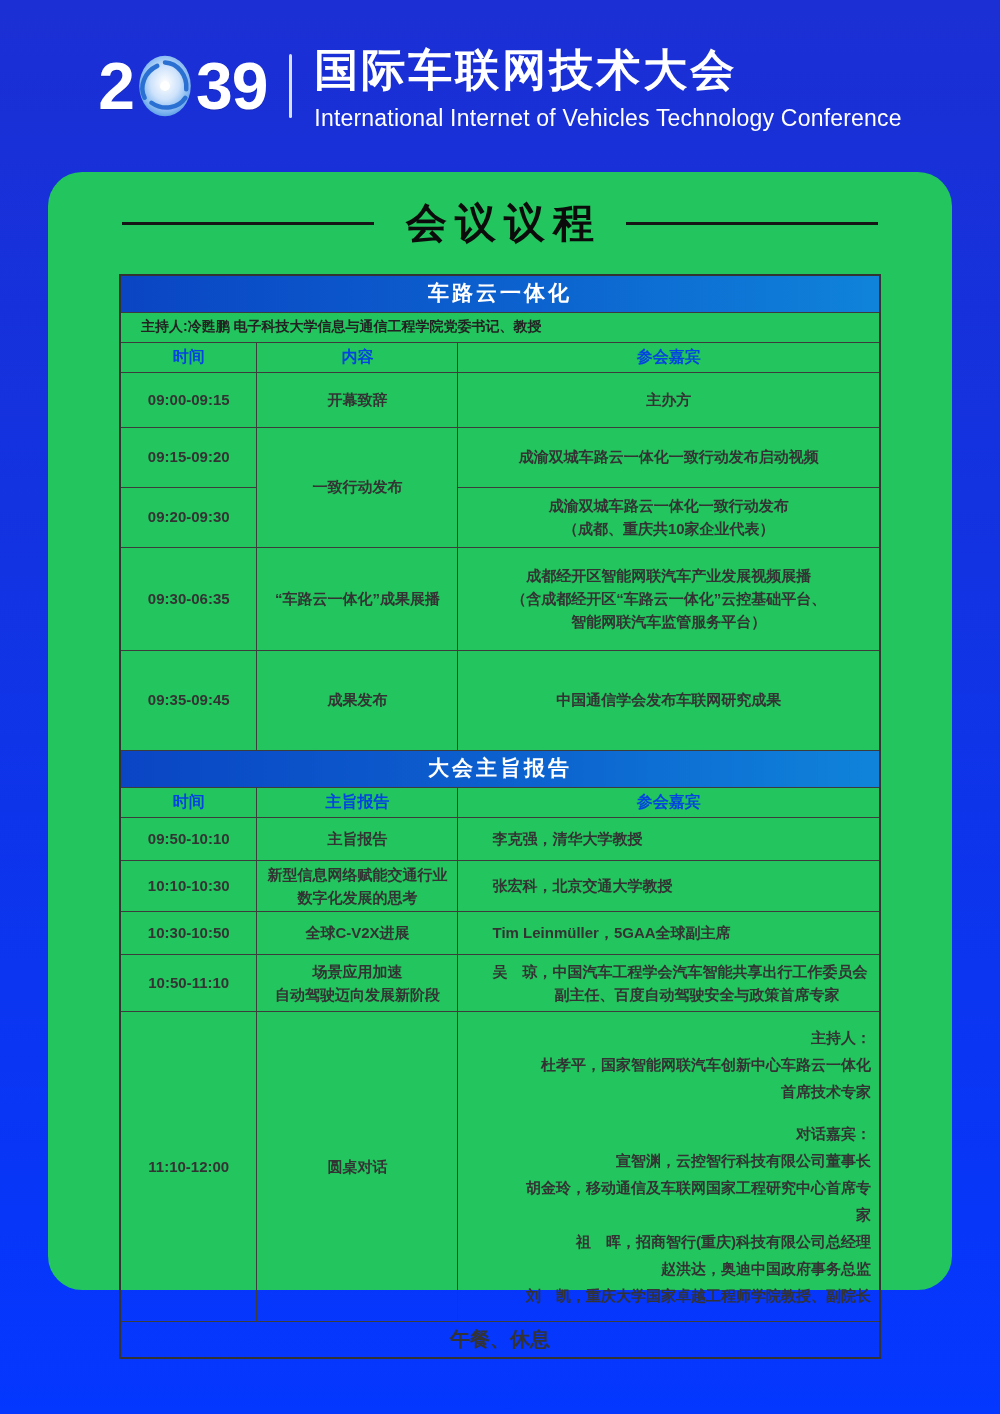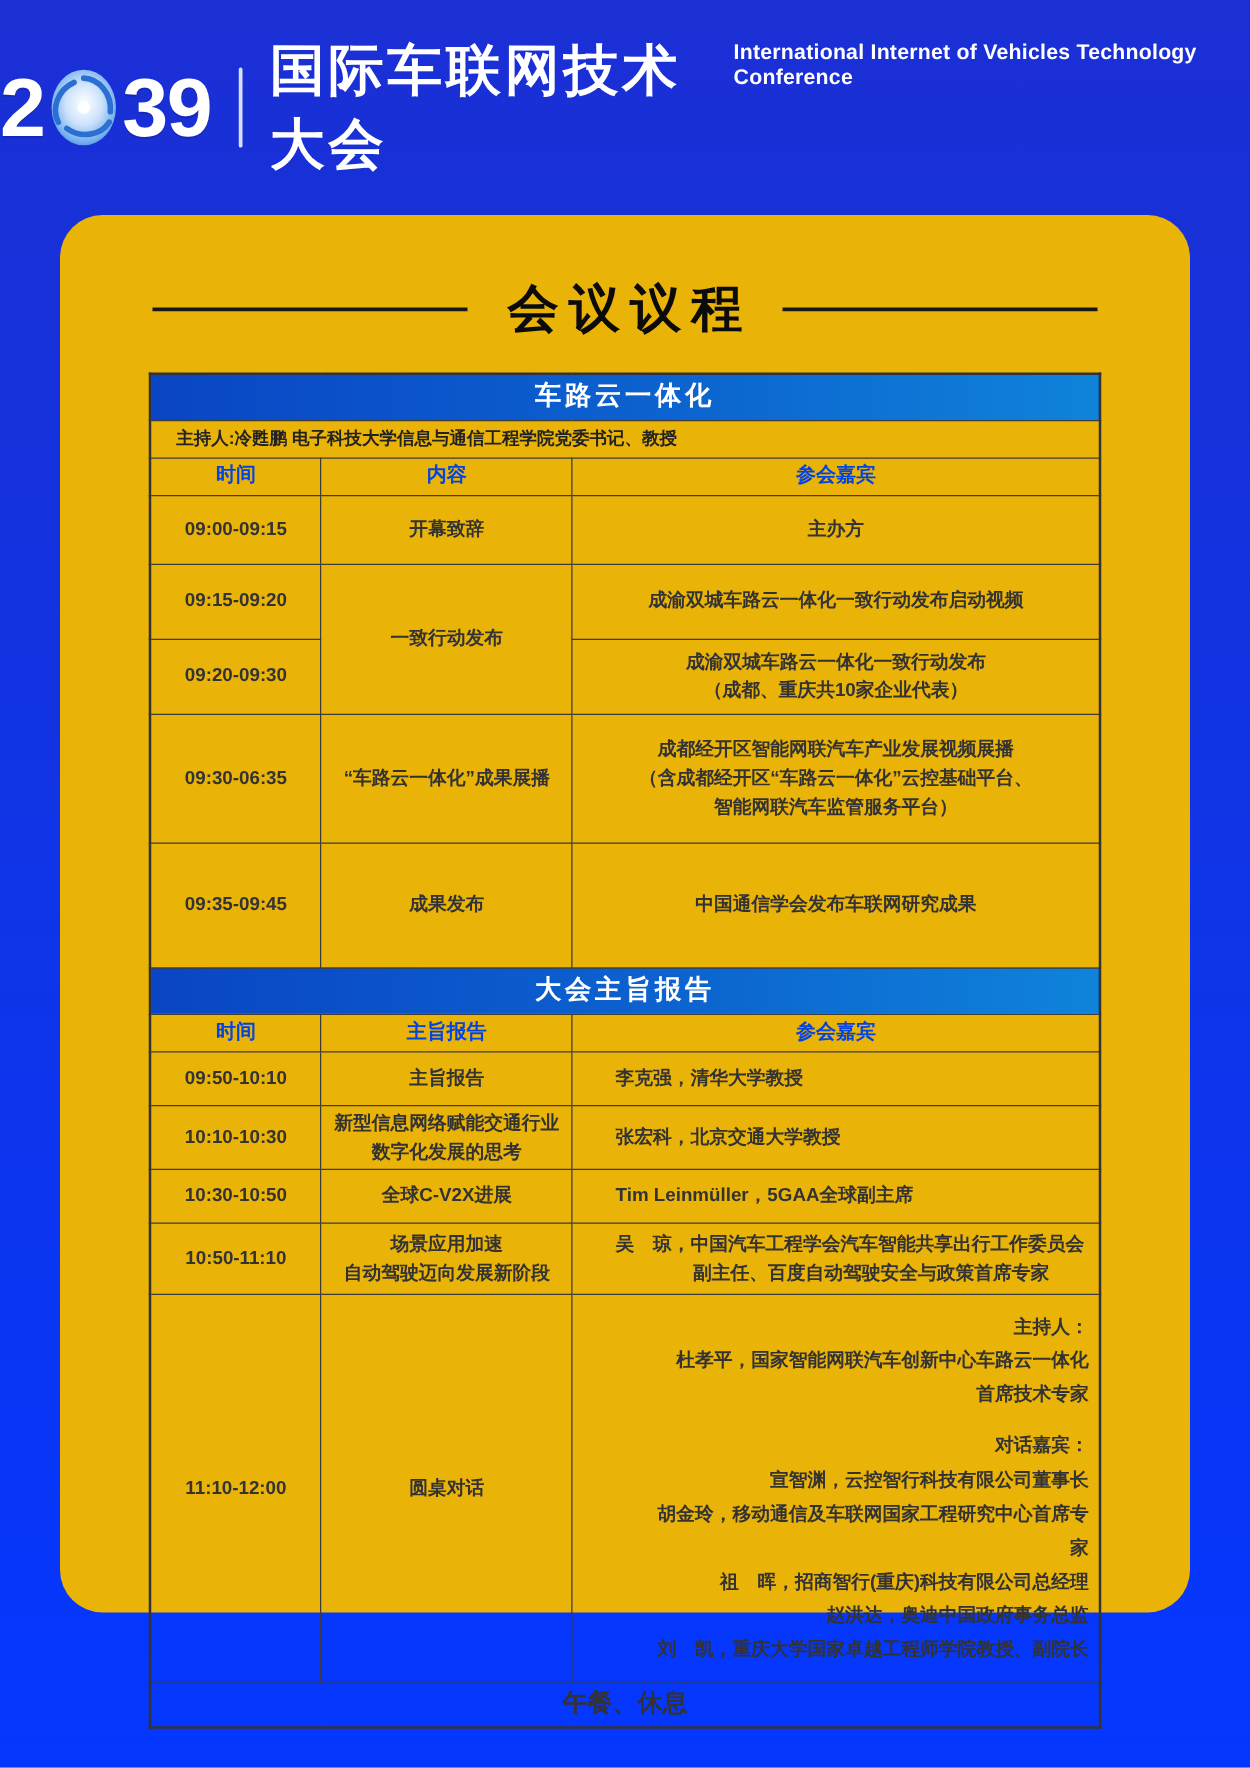--- a/index.html
+++ b/index.html
@@ -17,32 +17,32 @@
     color:#fff;
   }
   .logo { display:flex; align-items:center; line-height:1; }
   .logo .yr {
     font-size:66px; font-weight:900; letter-spacing:-1px;
     text-shadow:0 1px 0 rgba(0,0,0,.15);
   }
   .vortex { display:inline-block; margin:0 3px; }
   .vortex svg { display:block; width:56px; height:66px; }
   .vline { width:3px; height:64px; background:rgba(235,243,255,.9); border-radius:2px; }
-  .titles { display:flex; flex-direction:row; align-items:flex-start; }
+  .titles { display:flex; flex-direction:column; align-items:flex-start; }
   .t-cn { font-size:44px; font-weight:900; letter-spacing:3px; }
-  .t-en { font-size:17px; font-weight:700; margin-top:5px; letter-spacing:.2px; }
+  .t-en { font-size:23px; font-weight:400; margin-top:5px; letter-spacing:.2px; }
 
   
   .card {
     position:relative;
     width:904px; height:1118px;
     margin:0 auto;
-    background:#eab308;
+    background:#22c55e;
     border-radius:34px;
-    padding-top:50px;
+    padding-top:26px;
   }
   .agenda-title { display:flex; align-items:center; justify-content:center; gap:32px; height:50px; }
   .agenda-title h1 {
     font-size:41px; font-weight:900; color:#0b0b0b;
     letter-spacing:8px; margin-right:-8px;
   }
   .rule { width:252px; height:3px; background:#161616; }
 
   
   table.agenda {
@@ -64,21 +64,21 @@
   }
   tr.mod td { height:30px; text-align:left; padding-left:20px; font-size:14px; color:#222; }
   tr.head td { height:30px; color:#0343E2; font-size:16px; font-weight:800;margin-top:24px; }
   td.gl { text-align:left; padding-left:34px; }
   .ind2 { padding-left:62px; }
 
   
   td.rt { text-align:right; vertical-align:middle; padding:12px 8px 12px 24px; line-height:27px; }
   .rt-ind1 { padding-left:32px; }
   .rt-ind2 { padding-left:94px; }
-  .rt-gap { margin-top:15px;font-family:Liberation Serif, serif; }
+  .rt-gap { margin-top:15px; }
 
   tr.lunch td { height:28px; font-size:20px; }
 </style>
 </head>
 <body>
 
 <div class="page">
 
   <header class="top">
     <div class="logo">

